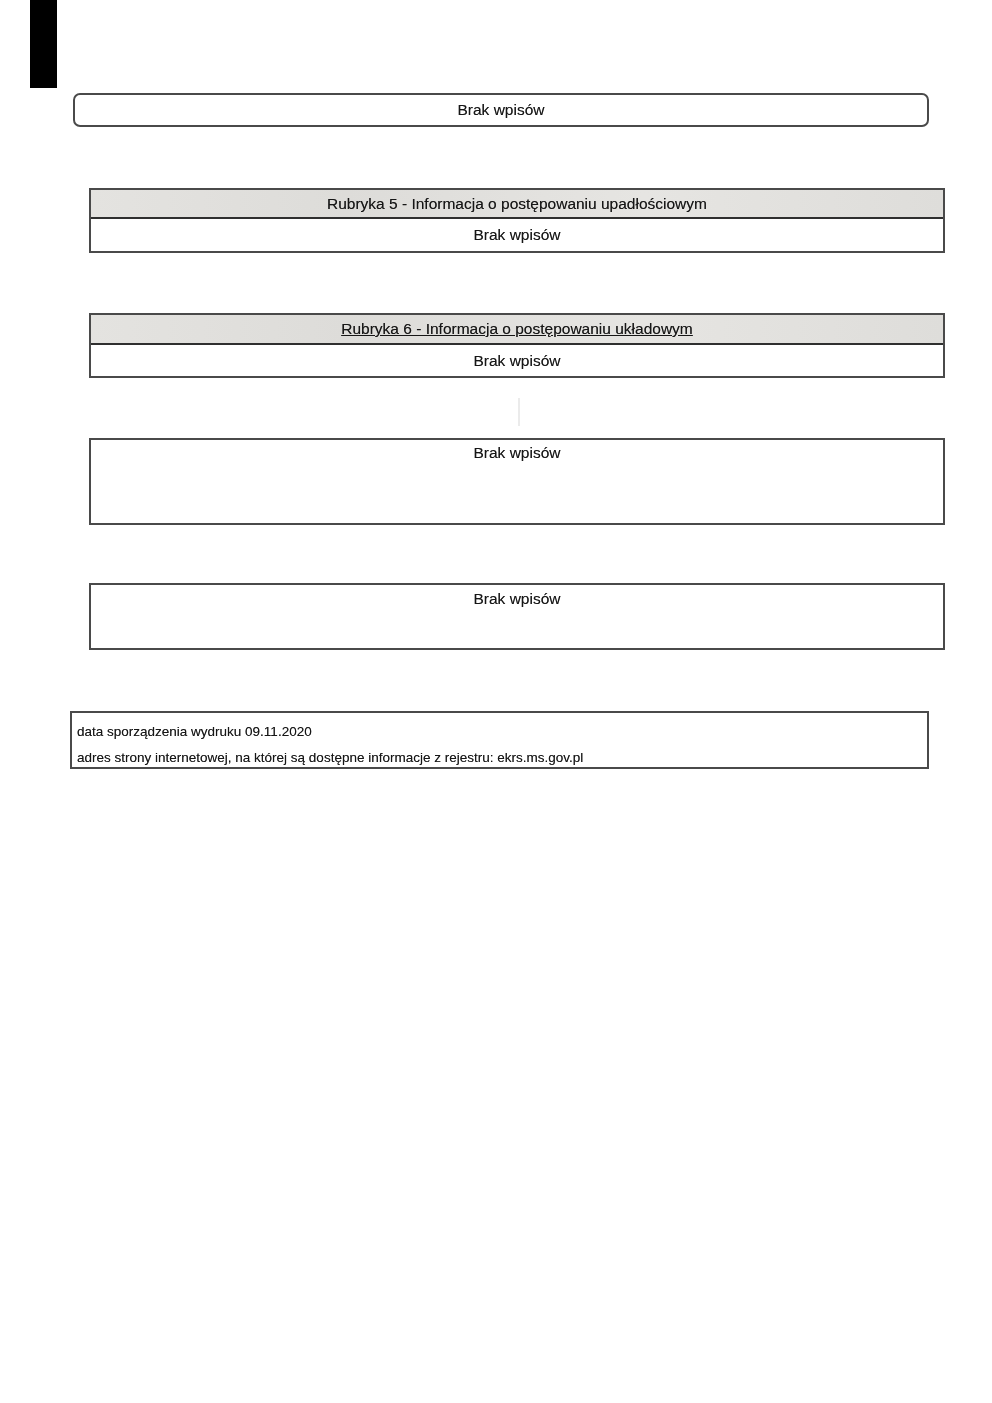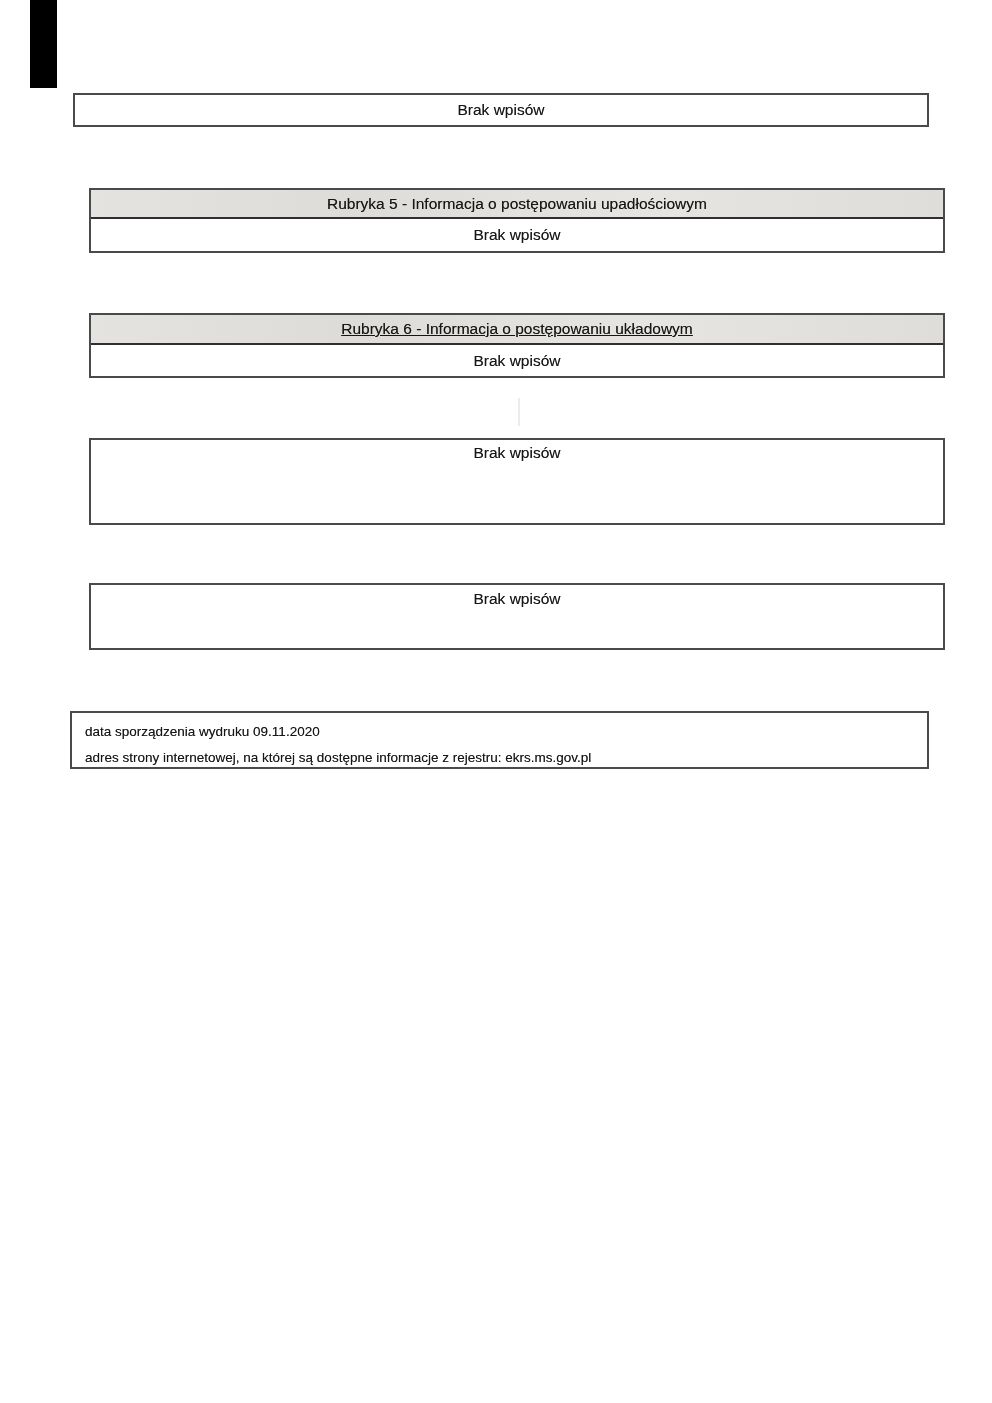--- a/index.html
+++ b/index.html
@@ -27,21 +27,21 @@
     text-align: right; font-size: 13px; line-height: 19px; margin-top: 36px;
   }
 
   .doc-box {
     position: absolute; left: 73px; width: 856px;
     border: 2px solid #4a4a4a;
     background: #fff;
   }
   .center-cell {
     display: flex; align-items: center; justify-content: center;
-    font-size: 15.5px; text-align: center;
+    font-size: 15.5px; text-align: center; border-radius: 7px;
   }
 
   #box-empty-top { top: 93px; height: 34px; }
 
   .section { overflow: hidden; margin-left: 16px; }
   .section-header {
     background: linear-gradient(90deg, #e4e3e0, #dddcd9 30%, #e6e5e2 65%, #deddda);
     border-bottom: 2px solid #2f2f2f;
     display: flex; align-items: center; justify-content: center;
     font-size: 15.5px; text-align: center;
@@ -63,21 +63,21 @@
   #sec-2 .section-body   { height: 26px; }
 
   #sec-3 { top: 583px; height: 67px; }
   #sec-3 .section-header { height: 35px; }
   #sec-3 .section-body   { height: 28px; }
 
   #footer-box {
     position: absolute; left: 70px; top: 711px; width: 859px; height: 58px;
     border: 2px solid #4a4a4a;
     font-size: 13.5px;
-    padding: 6px 6px 0 13px;
+    padding: 6px 6px 0 5px;
   }
   #footer-box .footer-line { line-height: 26px; white-space: nowrap; }
 </style>
 </head>
 <body>
 
 <div id="artifact-bar"></div>
 
 <div id="smudge"></div>
 

